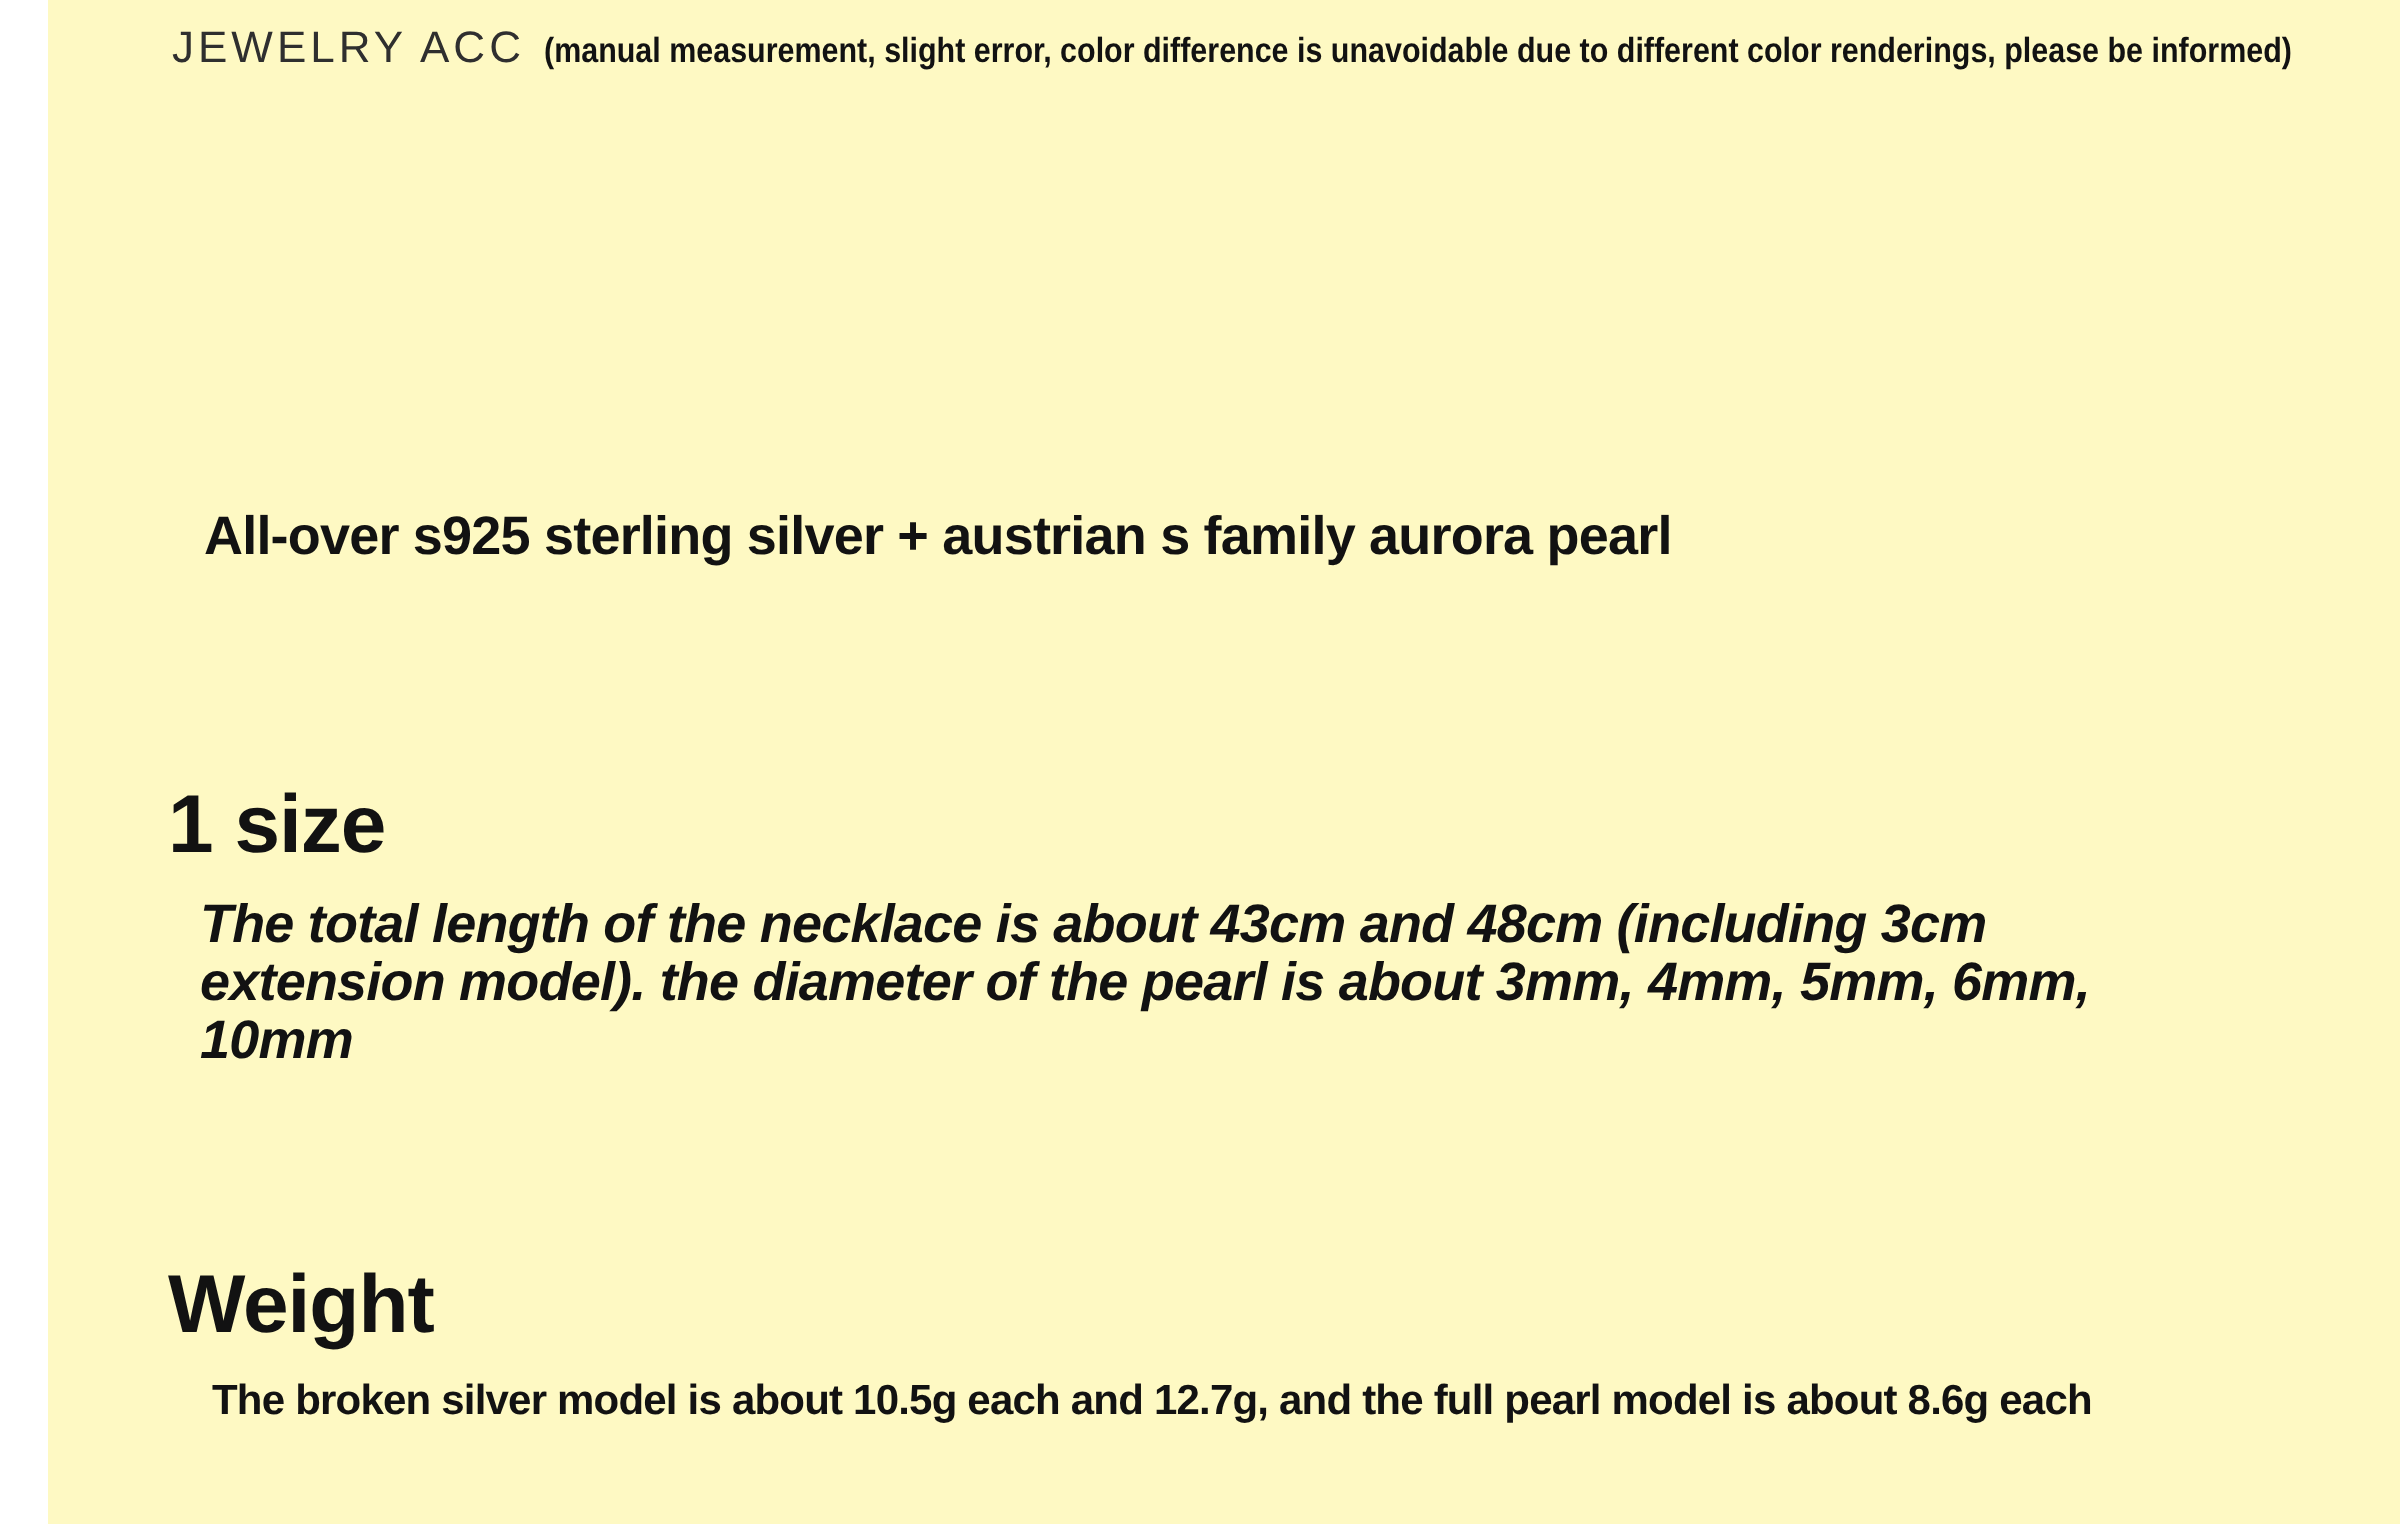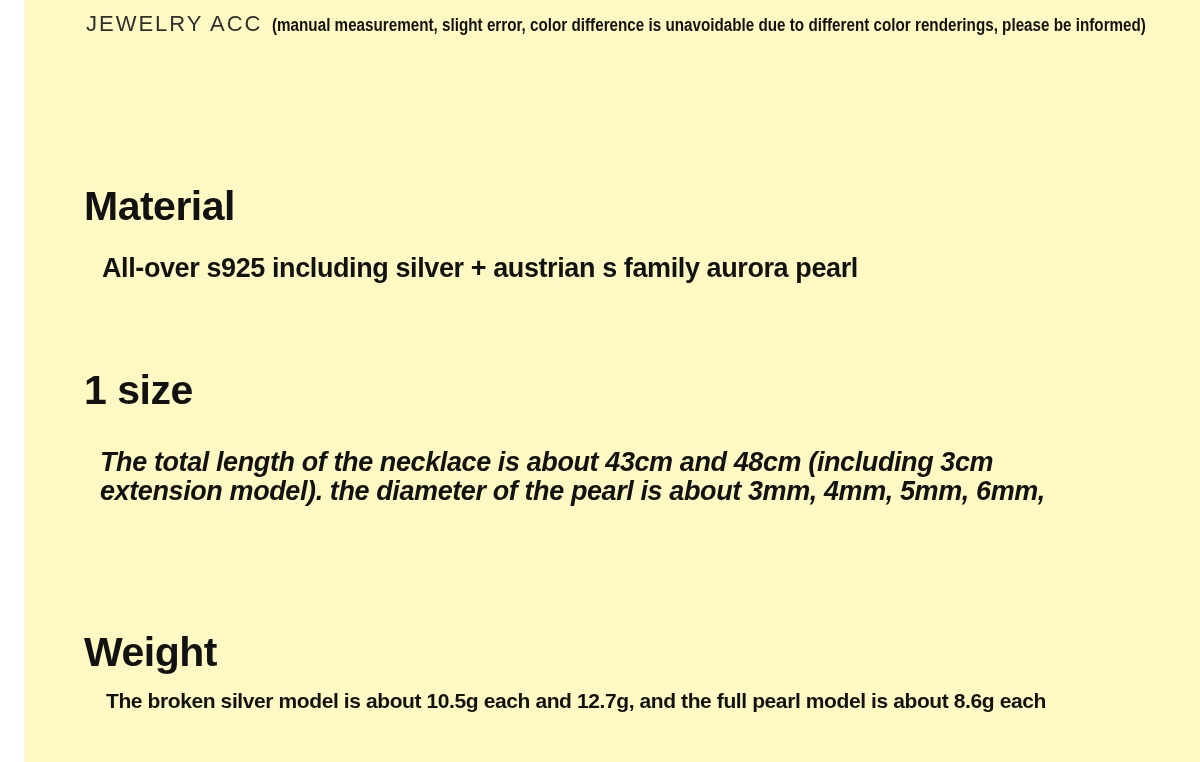--- a/index.html
+++ b/index.html
@@ -43,21 +43,21 @@
     position: absolute;
     left: 60px;
     font-size: 41px;
     font-weight: 700;
     letter-spacing: -0.5px;
     color: #121212;
     white-space: nowrap;
     line-height: 1.1;
   }
   .heading-material { top: 184px; }
-  .heading-size     { top: 368px; }
+  .heading-size     { top: 390px; }
   .heading-weight   { top: 630px; }
   .body-text {
     position: absolute;
     font-weight: 700;
     color: #121212;
     white-space: nowrap;
     letter-spacing: -0.4px;
   }
   .body-material {
     left: 78px;
@@ -82,28 +82,28 @@
 </style>
 </head>
 <body>
 
 <div class="page">
 
   <div class="brand">JEWELRY ACC</div>
 
   <div class="disclaimer">(manual measurement, slight error, color difference is unavoidable due to different color renderings, please be informed)</div>
 
-  <div class="heading heading-material">Material</div>
 
-  <div class="body-text body-material">All-over s925 including silver + austrian s family aurora pearl</div>
+  <div class="body-text body-material">All-over s925 sterling silver + austrian s family aurora pearl</div>
 
   <div class="heading heading-size">1 size</div>
 
   <div class="body-text body-size">
     <div>The total length of the necklace is about 43cm and 48cm (including 3cm</div>
     <div>extension model). the diameter of the pearl is about 3mm, 4mm, 5mm, 6mm,</div>
+    <div>10mm</div>
   </div>
 
   <div class="heading heading-weight">Weight</div>
 
   <div class="body-text body-weight">The broken silver model is about 10.5g each and 12.7g, and the full pearl model is about 8.6g each</div>
 
 </div>
 
 </body></html>

